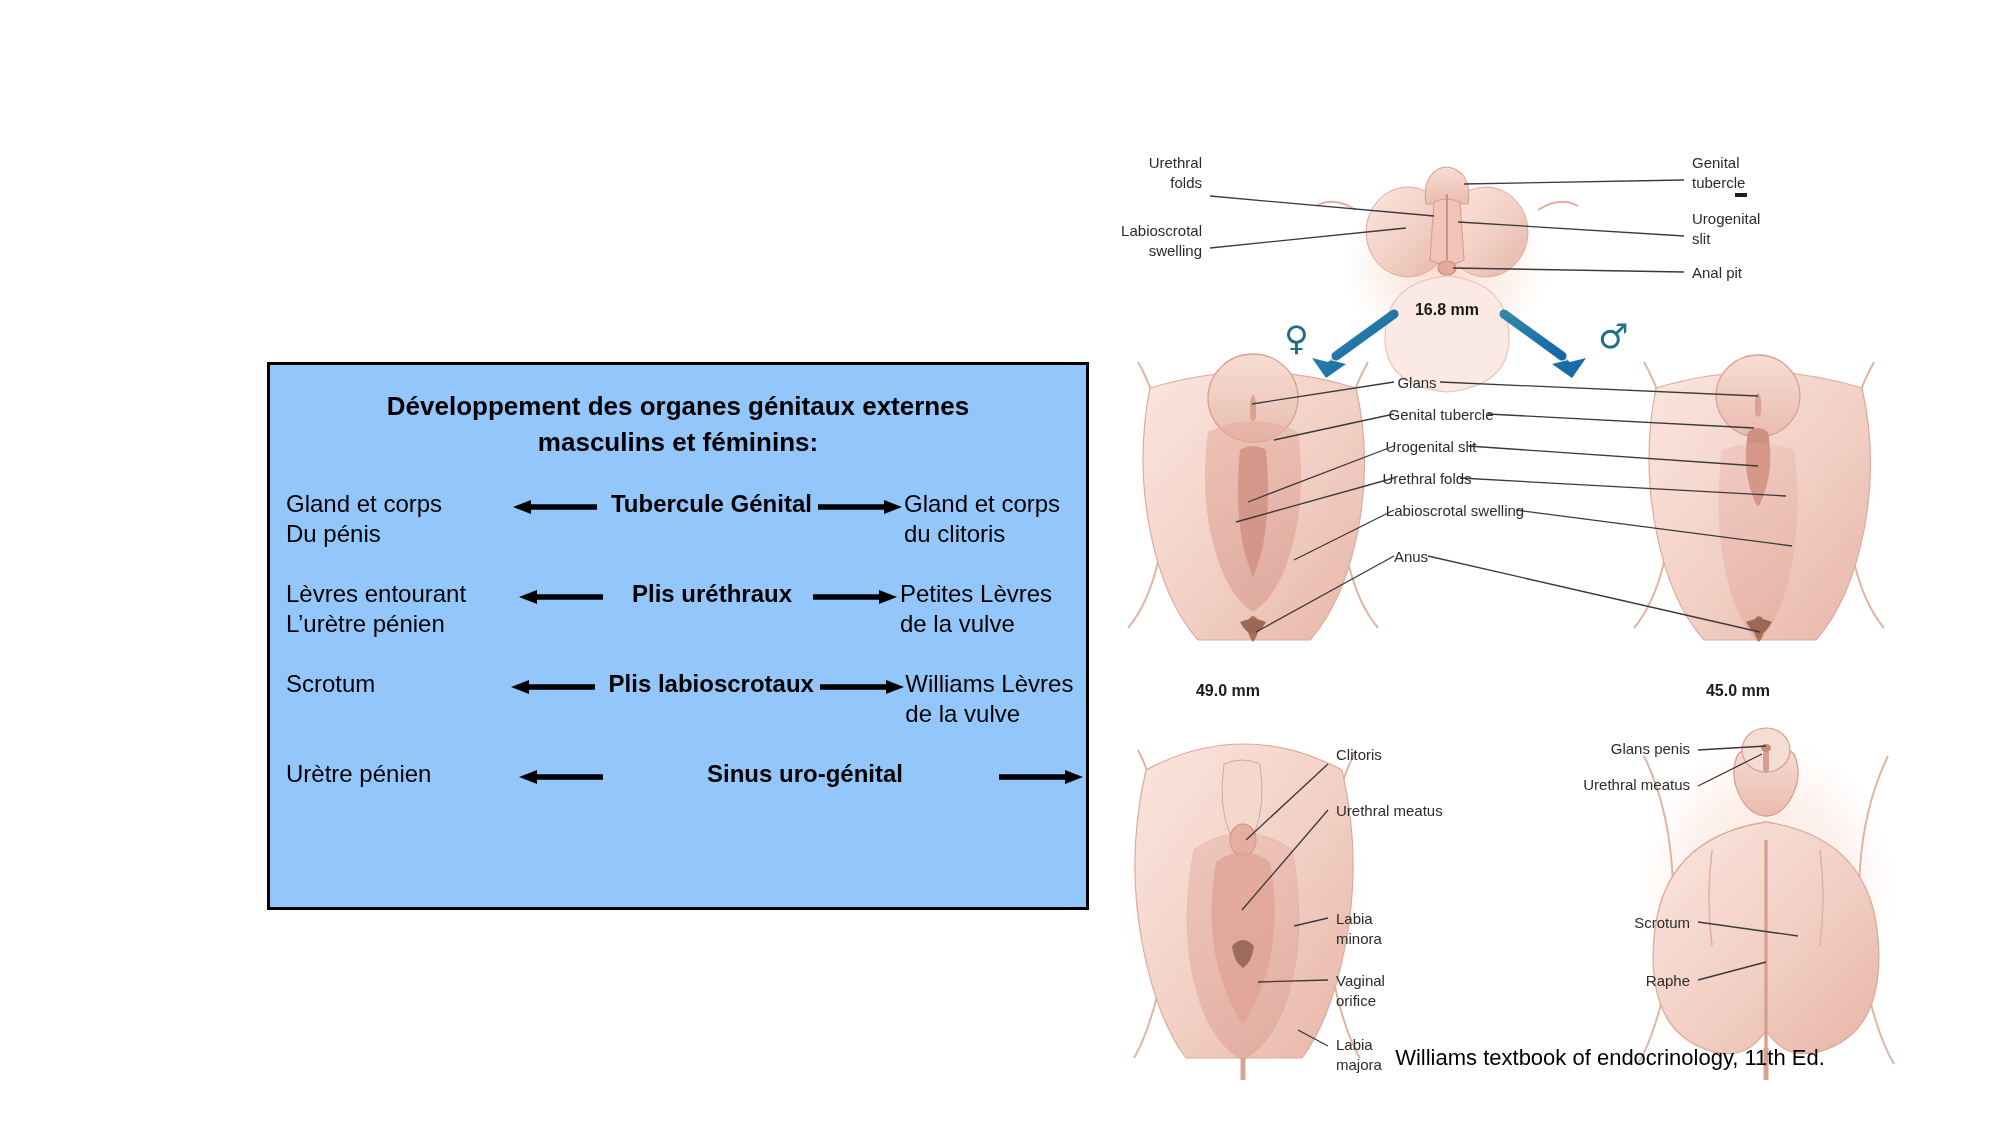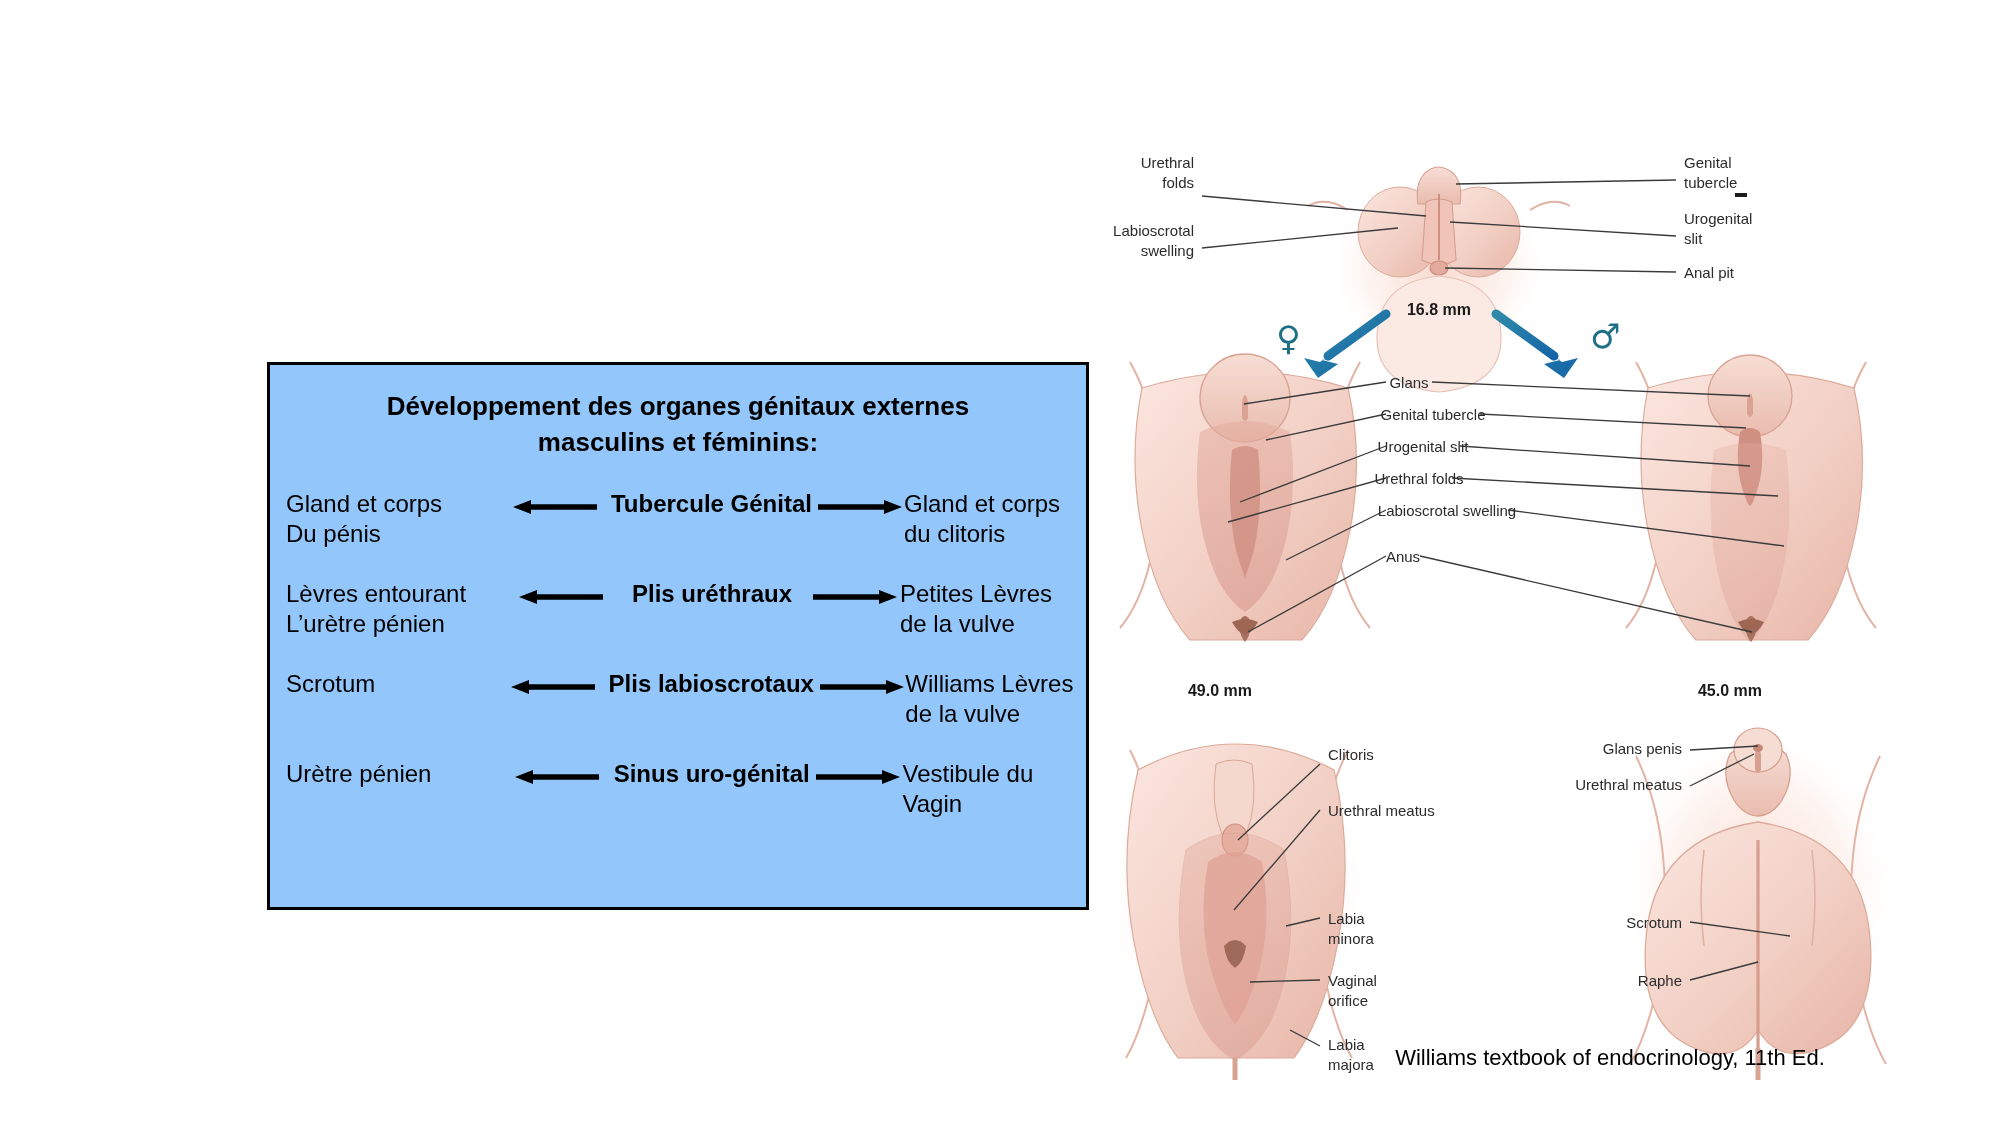--- a/index.html
+++ b/index.html
@@ -41,21 +41,21 @@
     line-height:1.24;white-space:nowrap;padding:0 4px;box-sizing:border-box;
   }
   .row .arrowR{width:90px;display:flex;align-items:flex-start;justify-content:center;padding-top:9px;}
   .row .right{
     width:186px;font-size:24px;color:#000;line-height:1.24;
   }
   .row .ln{display:block;}
   .arrow svg{display:block;}
 
   
-  #figure{position:absolute;left:1090px;top:150px;width:880px;height:930px;}
+  #figure{position:absolute;left:1090px;top:150px;width:880px;height:930px;padding-left:8px;}
   #figure svg{display:block;}
   .fig-label{
     font-family:"Liberation Sans","DejaVu Sans",sans-serif;
     font-size:15px;fill:#2b2b2b;
   }
   .fig-dim{
     font-family:"Liberation Sans","DejaVu Sans",sans-serif;
     font-size:16px;font-weight:bold;fill:#1a1a1a;
   }
   .lead{stroke:#3a3a3a;stroke-width:1.3;fill:none;}
@@ -159,24 +159,20 @@
         <div class="arrowL arrow">
           <svg width="84" height="18" viewBox="0 0 84 18">
               <path d="M0 9 L18 2 L18 6.2 L84 6.2 L84 11.8 L18 11.8 L18 16 Z" fill="#000"></path>
             </svg>
         </div>
         <div class="mid">Sinus uro-génital</div>
         <div class="arrowR arrow">
           <svg width="84" height="18" viewBox="0 0 84 18">
               <path d="M84 9 L66 2 L66 6.2 L0 6.2 L0 11.8 L66 11.8 L66 16 Z" fill="#000"></path>
             </svg>
-        </div>
-        <div class="right">
-          <span class="ln">Vestibule du</span>
-          <span class="ln">Vagin</span>
         </div>
       </div>
 
     </div>
   </div>
 
   <div id="figure">
     <svg width="880" height="930" viewBox="0 0 880 930">
       <defs>
         <radialGradient id="glow" cx="50%" cy="50%" r="50%">

